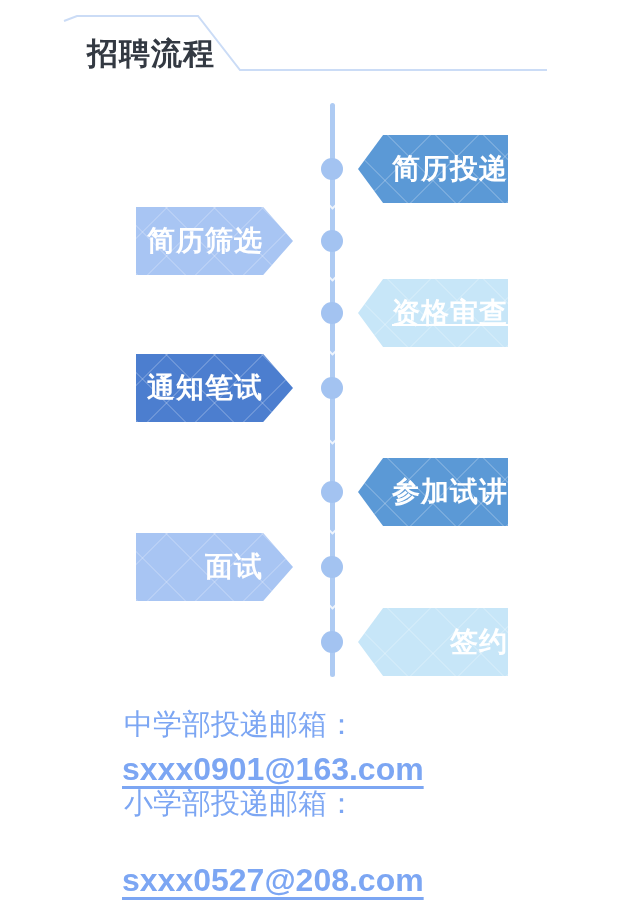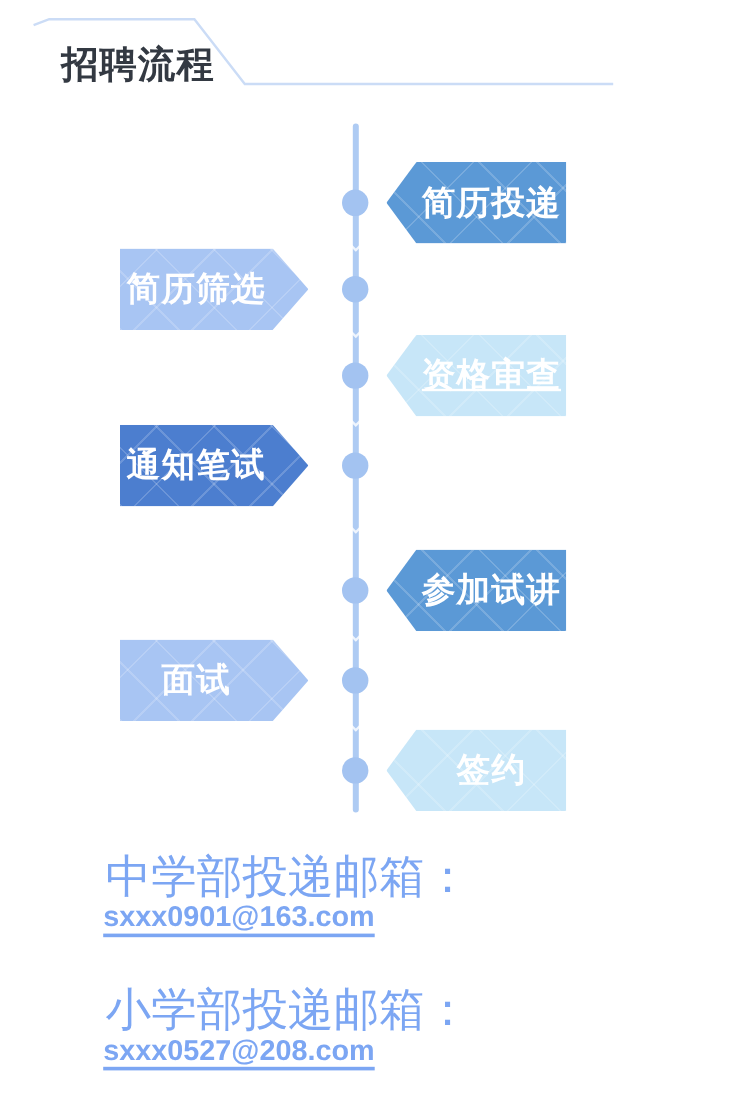--- a/index.html
+++ b/index.html
@@ -12,20 +12,21 @@
     --contact:#7CA6F3;
   }
   *{margin:0;padding:0;box-sizing:border-box;}
   html,body{background:#fff;}
   body{font-family:"Liberation Sans","DejaVu Sans",sans-serif;}
   .page{
     position:relative;
     width:511px;height:920px;
     background:var(--bg);
     overflow:hidden;
+    margin-left:36px;
   }
   
   .decor-svg{position:absolute;left:0;top:0;width:621px;height:90px;}
   .page-title{
     position:absolute;left:51px;top:33px;
     font-size:31px;font-weight:bold;color:var(--title-color);
     letter-spacing:1px;white-space:nowrap;
   }
   
   .vline{
@@ -37,43 +38,43 @@
     background:var(--tl-dot);
   }
   .chev{
     position:absolute;left:292px;width:9px;height:9px;
     border-right:2px solid rgba(255,255,255,.8);
     border-bottom:2px solid rgba(255,255,255,.8);
     transform:rotate(45deg);
   }
   .step{
     position:absolute;height:68px;
-    display:flex;align-items:center;justify-content:center;
+    display:flex;align-items:center;justify-content:flex-end;
     color:var(--banner-text);font-size:28px;font-weight:bold;
     letter-spacing:1px;white-space:nowrap;
     background-image:
       repeating-linear-gradient(45deg, rgba(255,255,255,.18) 0 1.5px, transparent 1.5px 34px),
       repeating-linear-gradient(-45deg, rgba(255,255,255,.18) 0 1.5px, transparent 1.5px 34px);
   }
   .step.left{
     left:100px;width:157px;padding-right:30px;
     clip-path:polygon(0 0,81% 0,100% 50%,81% 100%,0 100%);
   }
   .step.right{
     left:322px;width:150px;padding-left:25px;
     clip-path:polygon(16.7% 0,100% 0,100% 100%,16.7% 100%,0 50%);
   }
   
   .contact-label{
     position:absolute;left:88px;
-    font-size:38px;color:var(--contact);white-space:nowrap;
+    font-size:29px;color:var(--contact);white-space:nowrap;
   }
   .contact-email{
     position:absolute;left:86px;
-    font-size:24px;font-weight:bold;color:var(--contact);
+    font-size:32px;font-weight:bold;color:var(--contact);
     text-decoration:underline;
     text-decoration-thickness:3px;
     text-underline-offset:6px;
     white-space:nowrap;cursor:pointer;
   }
 </style>
 </head>
 <body>
 
 <div class="page">
@@ -119,16 +120,16 @@
   <div class="step right" style="top: 608px; background-color: rgb(199, 230, 248);">
     <span>签约</span>
   </div>
   <div class="step left" style="top: 533px; background-color: rgb(168, 197, 243);">
     <span>面试</span>
   </div>
 
   <p class="contact-label" style="top:705px">中学部投递邮箱：</p>
   <a class="contact-email" style="top:751px">sxxx0901@163.com</a>
 
-  <p class="contact-label" style="top:816px">小学部投递邮箱：</p>
+  <p class="contact-label" style="top:784px">小学部投递邮箱：</p>
   <a class="contact-email" style="top:862px">sxxx0527@208.com</a>
 
 </div>
 
 </body></html>

